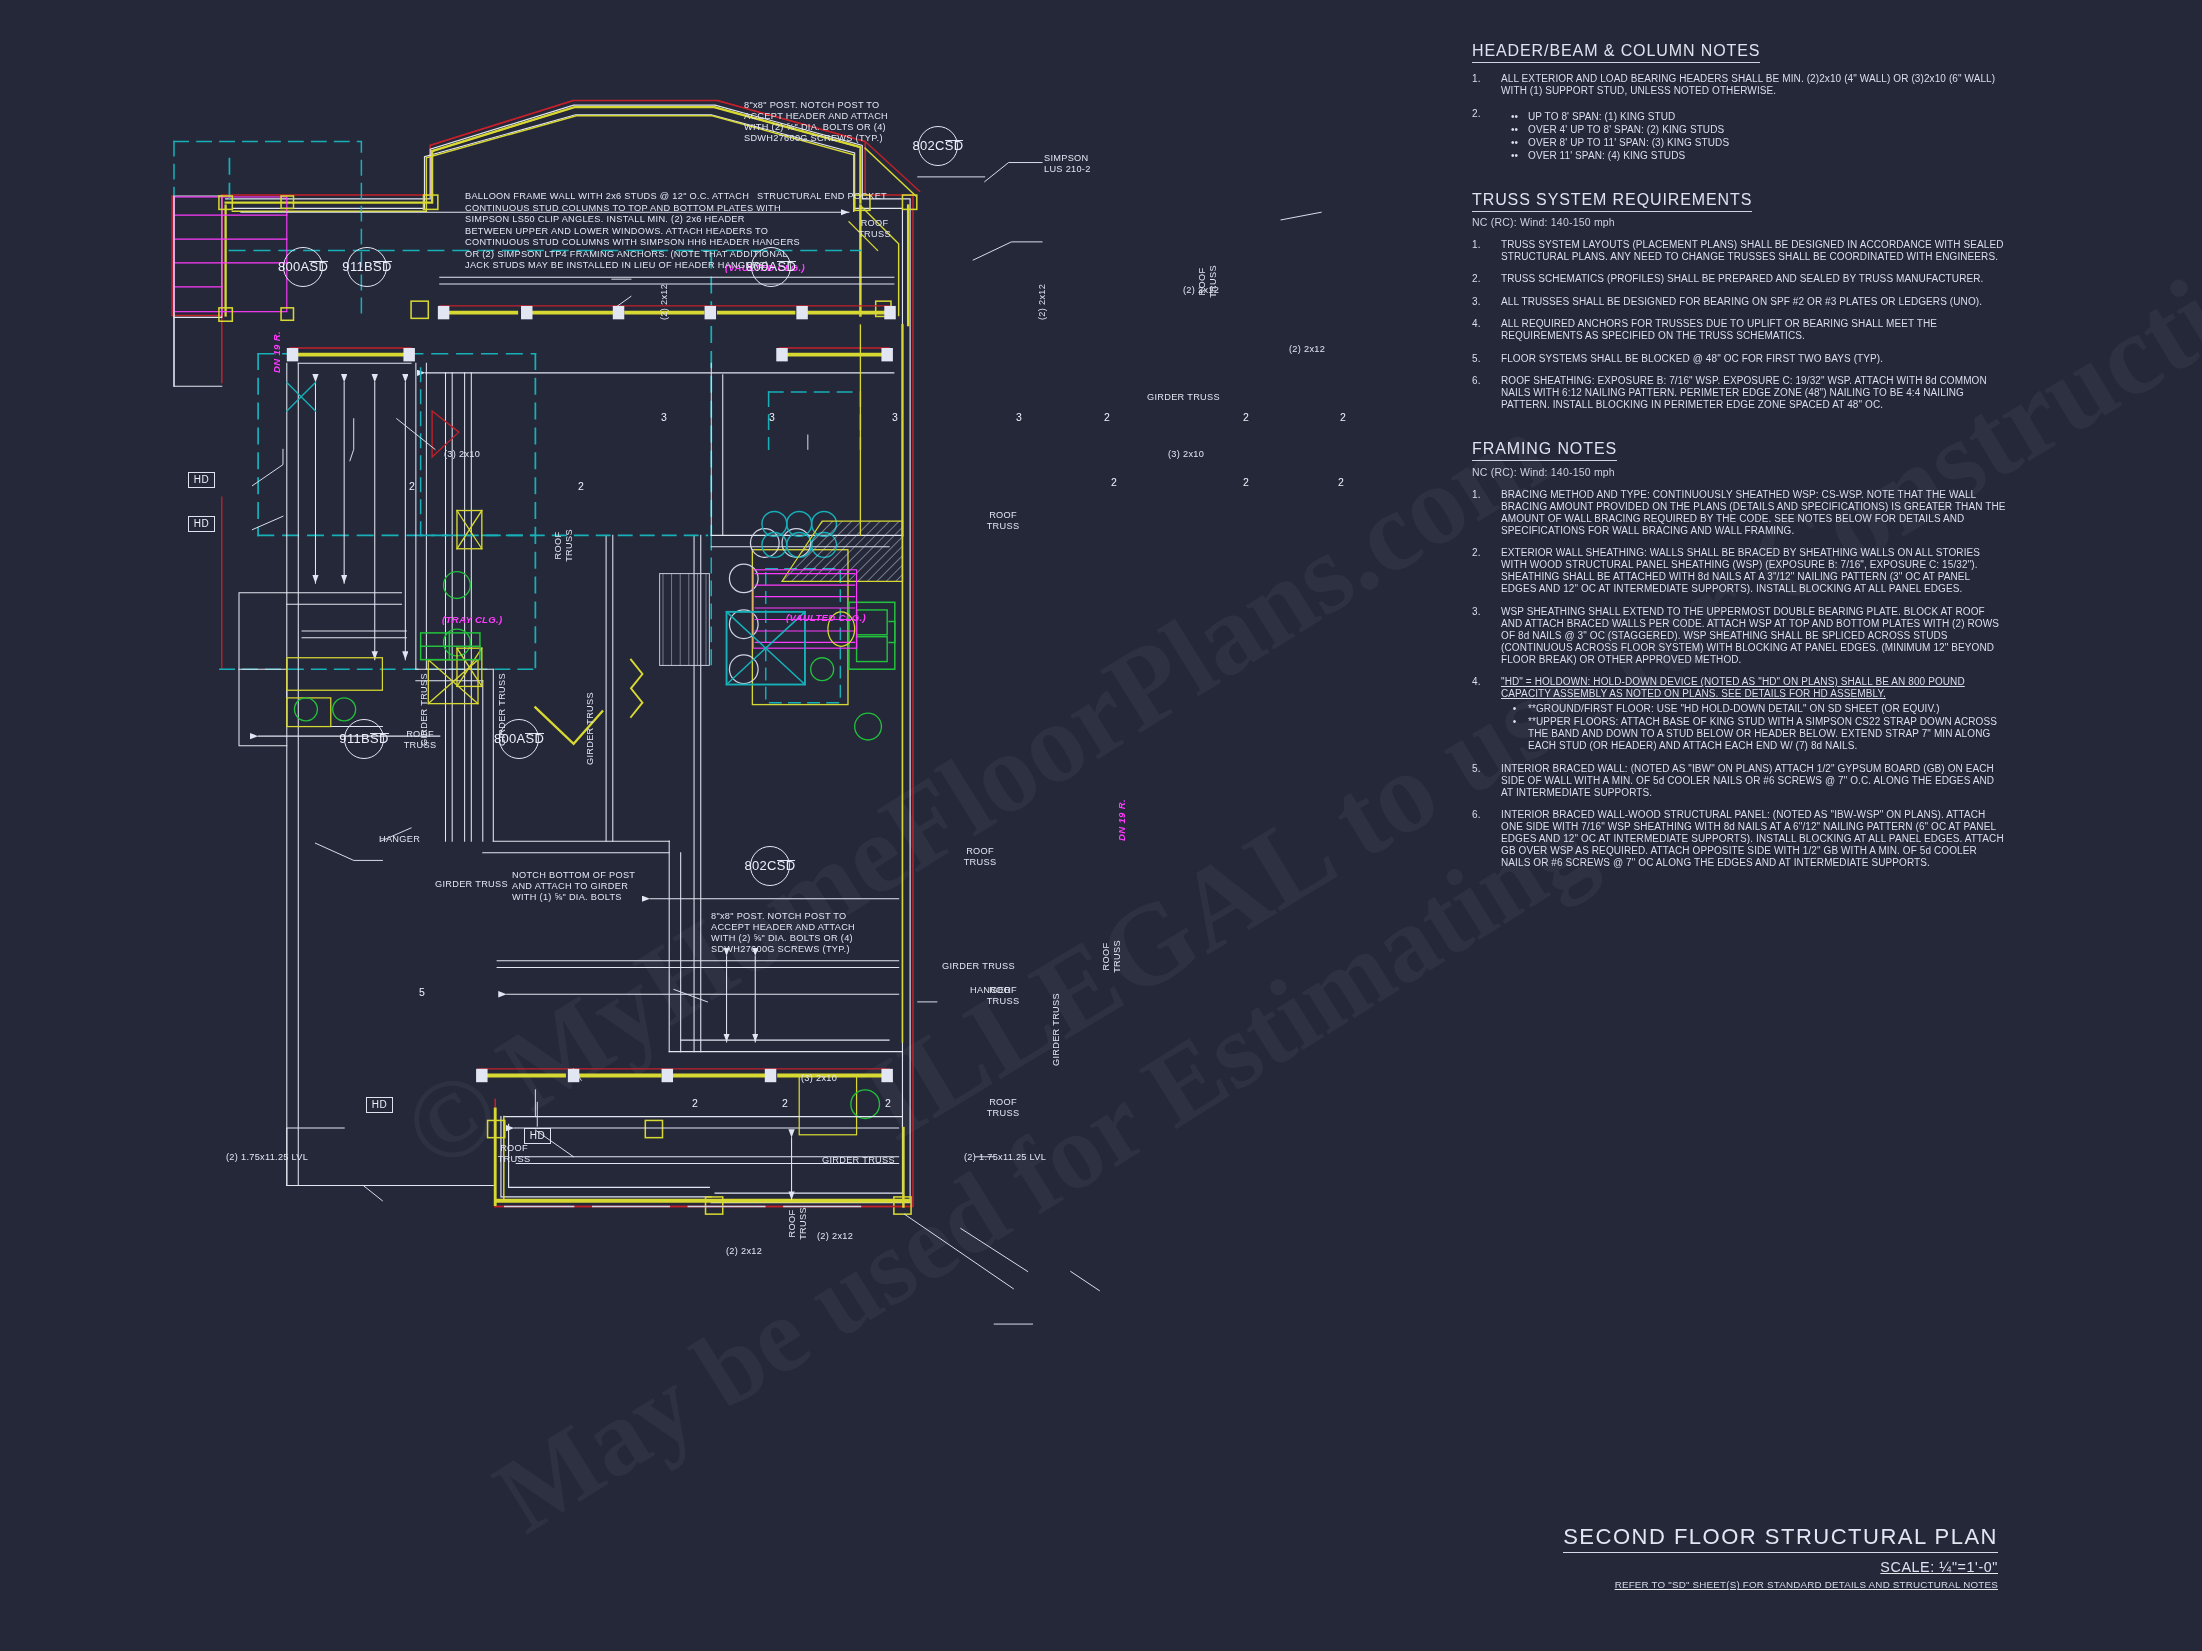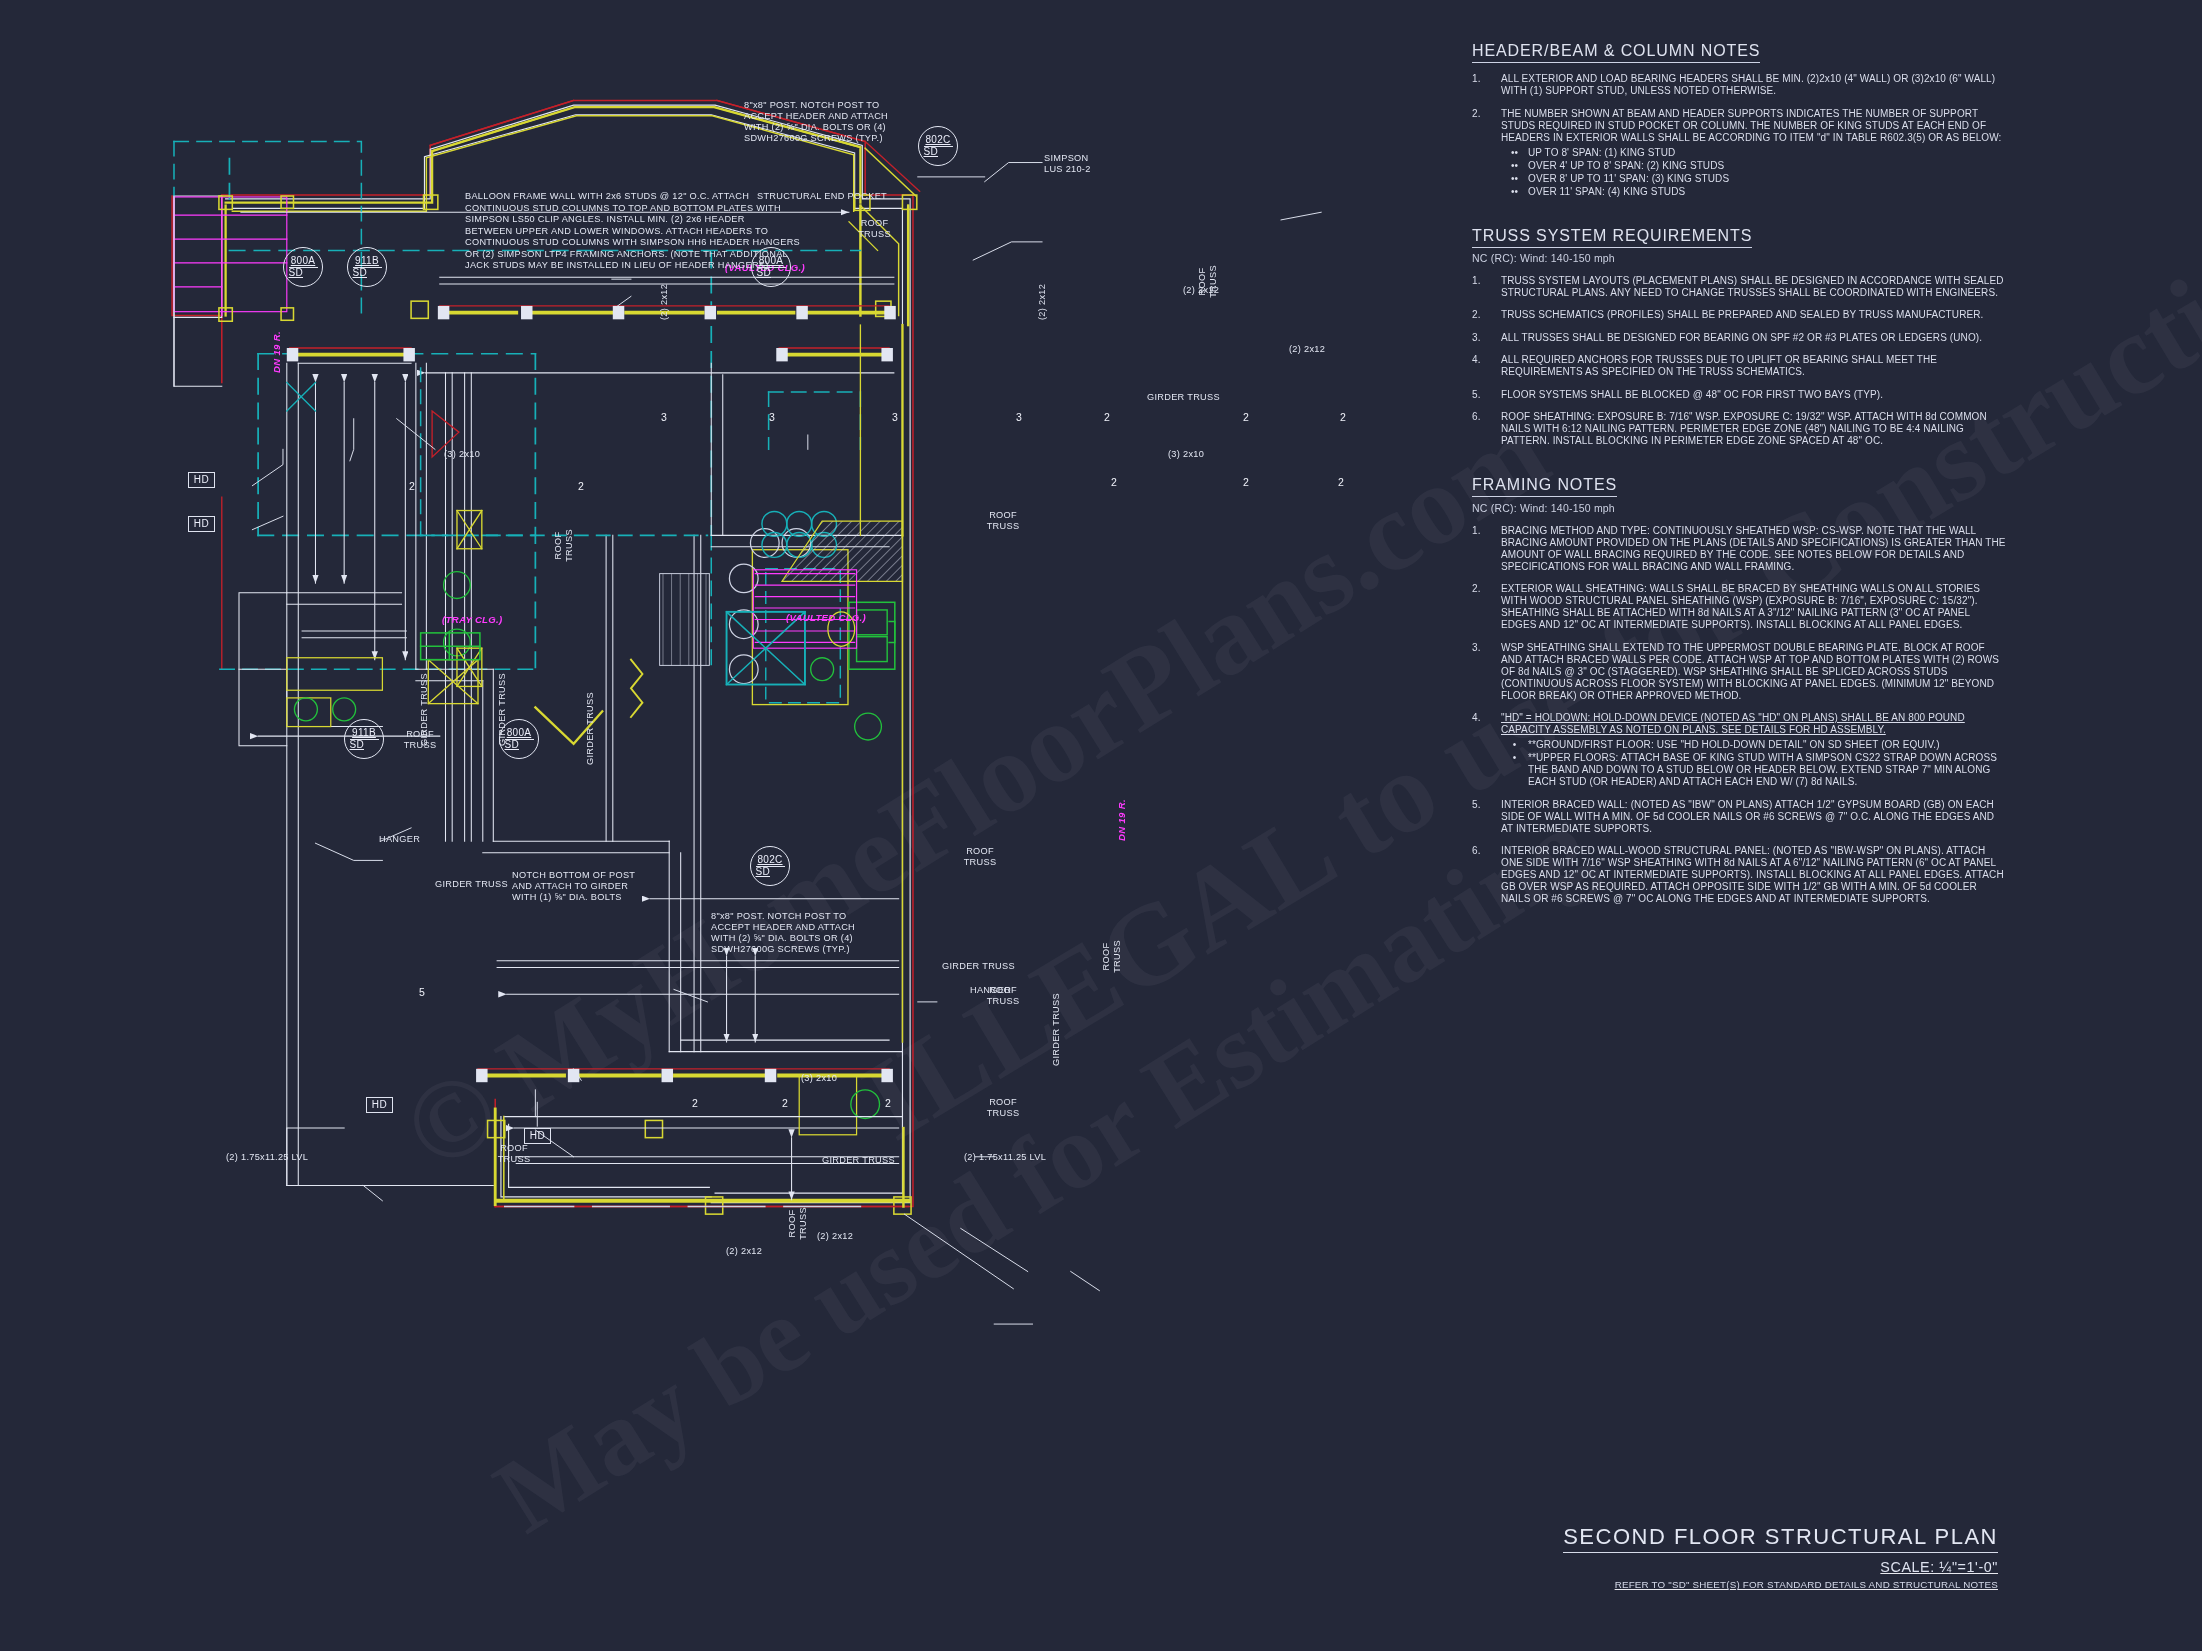--- a/index.html
+++ b/index.html
@@ -39,22 +39,22 @@
 
   
   .dw{position:absolute;left:0;top:0;width:1434px;height:1652px;}
   .lbl{position:absolute;font-size:9.2px;letter-spacing:0.3px;color:#e2e6f2;white-space:nowrap;}
   .lbl2{position:absolute;font-size:9.2px;letter-spacing:0.3px;color:#e2e6f2;
         text-align:center;line-height:11px;}
   .mag{color:#ff3bff;font-style:italic;font-weight:700;font-size:9.6px;letter-spacing:0.3px;}
   .box-hd{position:absolute;border:1px solid #dfe3f0;font-size:10px;
           padding:1px 4.8px 1.9px 4.8px;letter-spacing:0.5px;color:#eceefa;background:transparent;}
   .bub{position:absolute;width:38px;height:38px;border:1.2px solid #e3e7f3;border-radius:50%;
-       display:flex;flex-direction:column;align-items:center;justify-content:center;
-       font-size:10px;line-height:10.5px;letter-spacing:0.3px;color:#eceefa;text-decoration:underline;}
+       display:flex;flex-direction:row;align-items:center;justify-content:center;
+       font-size:13px;line-height:10.5px;letter-spacing:0.3px;color:#eceefa;}
   .bub i{font-style:normal;display:block;}
   .bub .bl{border-top:1px solid #e3e7f3;width:29px;text-align:left;margin-top:0px;}
   .num{position:absolute;font-size:10.5px;color:#f0f2fa;}
 </style>
 </head>
 <body>
 
 <div class="sheet">
 
   <div class="wm wm1">© MyHomeFloorPlans.com</div>
@@ -565,21 +565,20 @@
     <div>
       <div class="note-h">HEADER/BEAM &amp; COLUMN NOTES</div>
       <ul class="nlist">
         <li>
           <span class="nnum">1.</span>
           <span class="ntxt">ALL EXTERIOR AND LOAD BEARING HEADERS SHALL BE MIN. (2)2x10 (4" WALL) OR (3)2x10 (6" WALL) WITH (1) SUPPORT STUD, UNLESS NOTED OTHERWISE.</span>
         </li>
         <li>
           <span class="nnum">2.</span>
           <span class="ntxt">
-            <span>THE NUMBER SHOWN AT BEAM AND HEADER SUPPORTS INDICATES THE NUMBER OF SUPPORT STUDS REQUIRED IN STUD POCKET OR COLUMN. THE NUMBER OF KING STUDS AT EACH END OF HEADERS IN EXTERIOR WALLS SHALL BE ACCORDING TO ITEM "d" IN TABLE R602.3(5) OR AS BELOW:</span>
             <ul class="sub-bullets">
               <li>
                   <span class="sb-dot">••</span>
                   <span>UP TO 8' SPAN: (1) KING STUD</span>
                 </li>
               <li>
                   <span class="sb-dot">••</span>
                   <span>OVER 4' UP TO 8' SPAN: (2) KING STUDS</span>
                 </li>
               <li>

